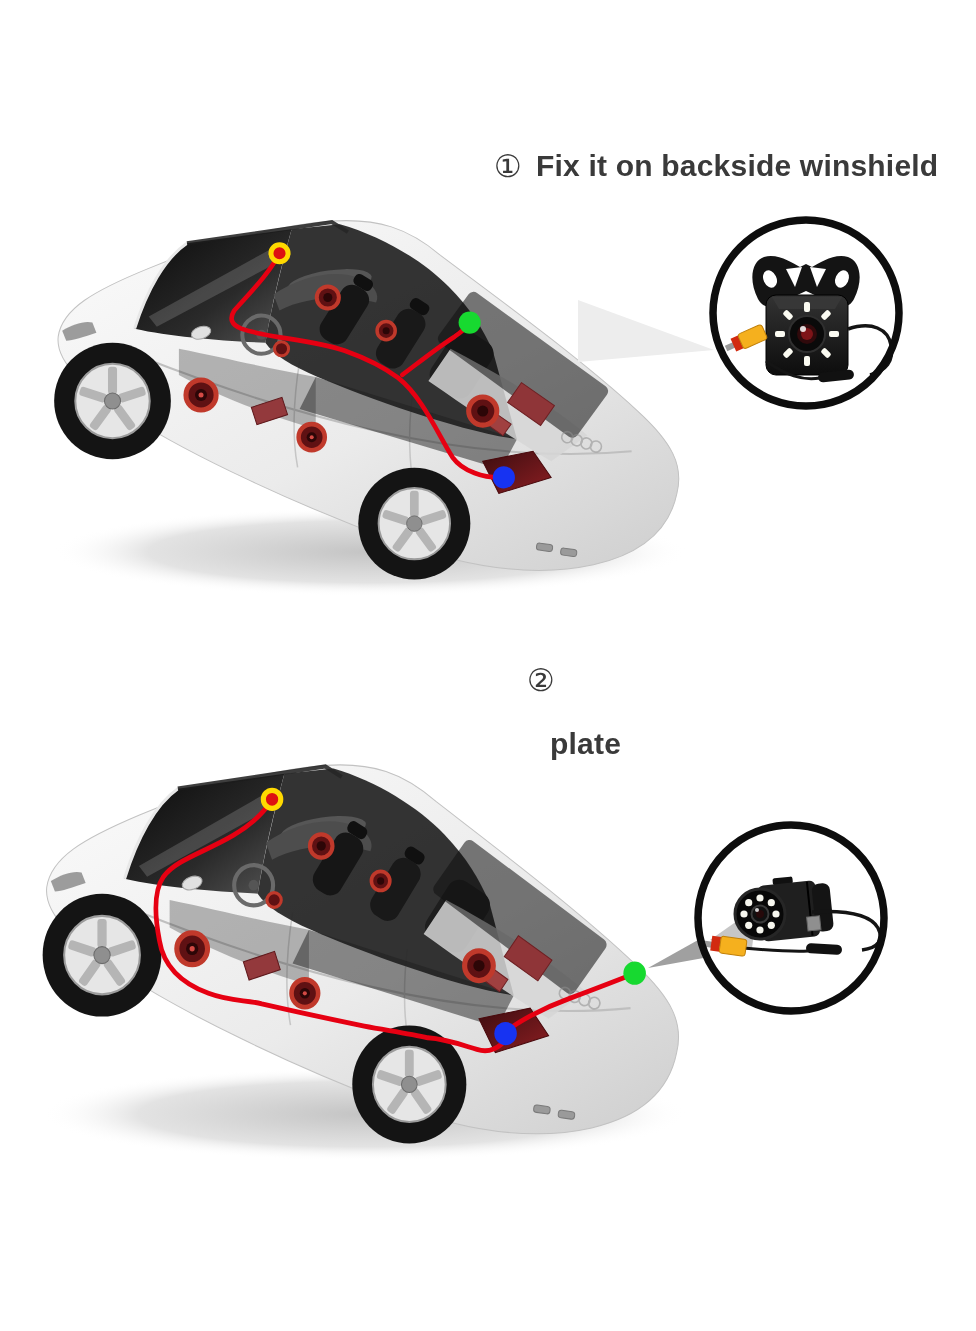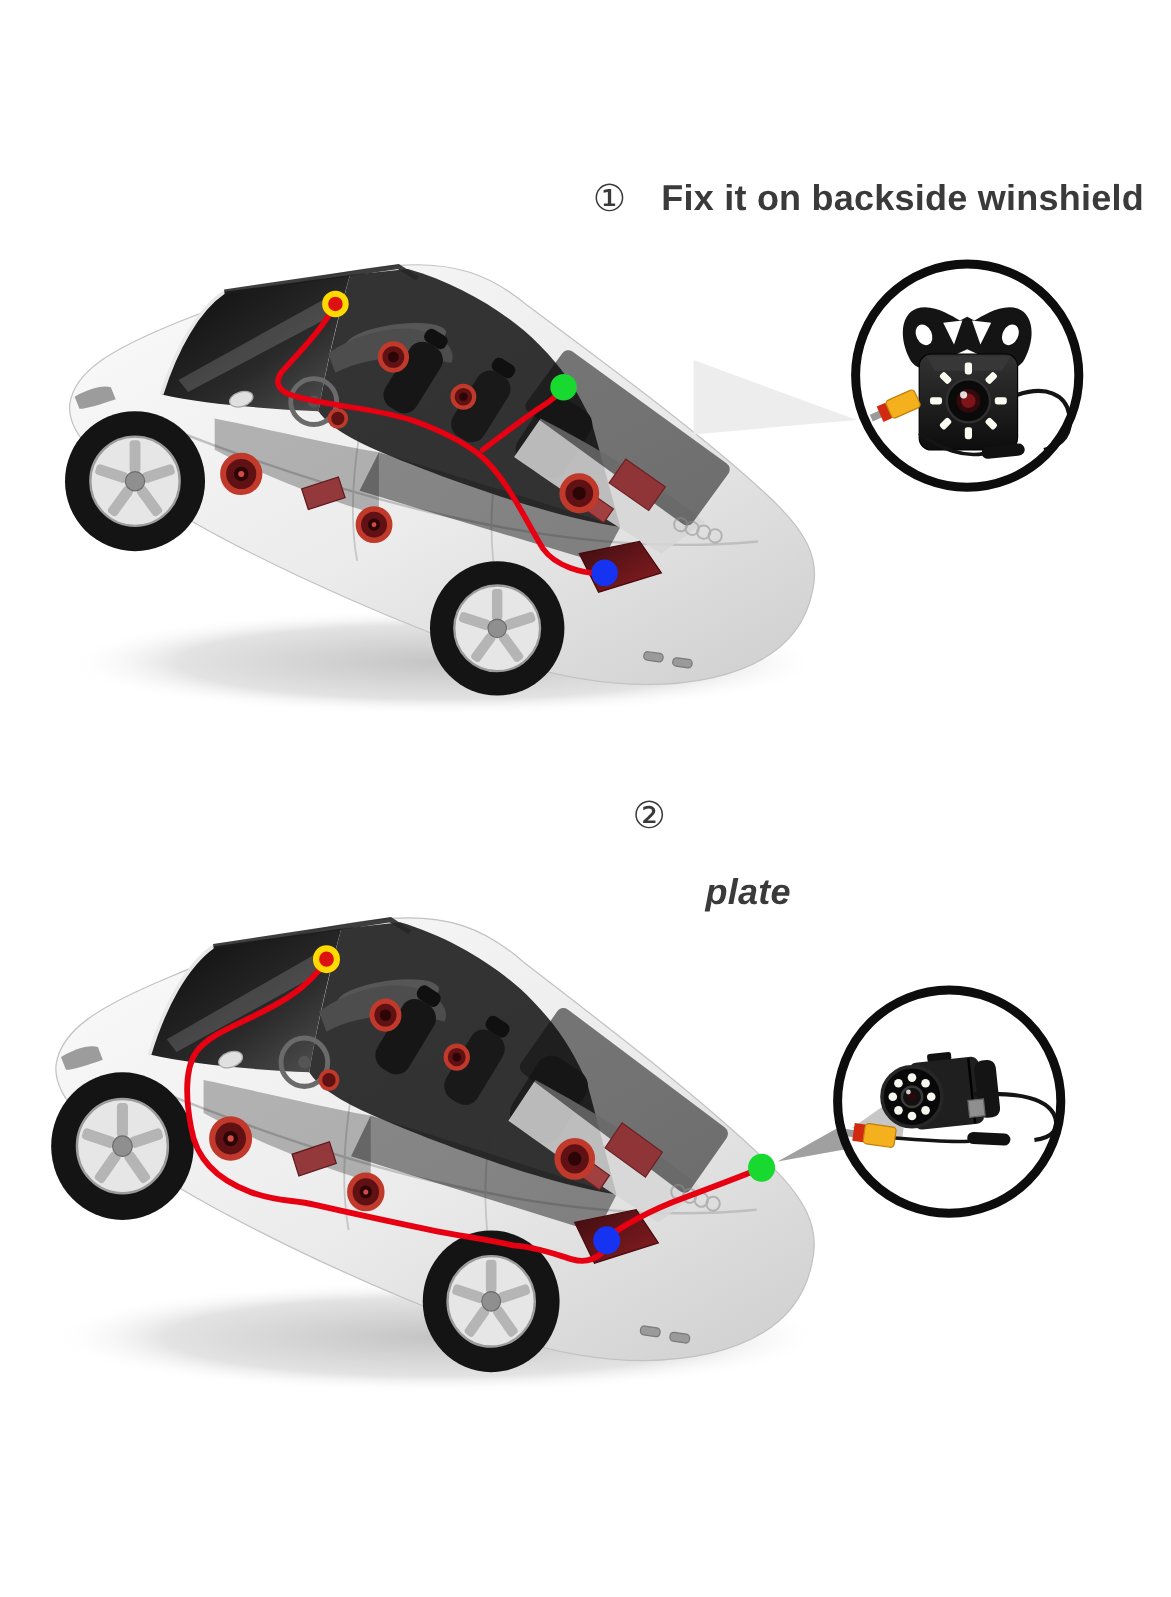--- a/index.html
+++ b/index.html
@@ -8,21 +8,21 @@
     font-family:"Liberation Sans",sans-serif;
   }
   .caption{
     position:absolute;display:flex;align-items:flex-start;color:#3a3a3a;
     font-weight:bold;font-size:30px;letter-spacing:0.2px;white-space:nowrap;
   }
   .caption .num{
     font-family:"DejaVu Sans",sans-serif;font-weight:400;font-size:31px;
     margin-right:14px;line-height:1.1;
   }
-  .caption .txt{line-height:1.15;margin-left:15px;}
+  .caption .txt{line-height:1.15;}
   svg{display:block;position:absolute;}
   .wire{fill:none;stroke-width:4.6px;stroke-linecap:round;stroke-linejoin:round;}
 </style>
 </head>
 <body>
 
 <div id="stage">
 
   <svg width="0" height="0" style="position:absolute" aria-hidden="true">
     <defs>
@@ -239,21 +239,21 @@
       <rect x="-12" y="2" width="10" height="6" fill="#9a9a9a"></rect>
       <rect x="-4" y="-2" width="8" height="14" fill="#d22a10"></rect>
       <rect x="4" y="-3" width="26" height="16" rx="3" fill="#f5b01e" stroke="#c07f08"></rect>
     </g>
     <circle cx="104" cy="104" r="93" fill="none" stroke="#0d0d0d" stroke-width="7.5"></circle>
   </svg>
 
   <div class="caption" style="left:527px;top:663px;">
     <span class="num">②</span>
   </div>
-  <div class="caption" style="left:573px;top:727px;font-style:italic;">
+  <div class="caption" style="left:550px;top:727px;">
     <span class="txt">plate</span>
   </div>
 
   <svg style="left:16px;top:741px;" width="676" height="424" viewBox="0 0 660 400" preserveAspectRatio="none">
     <use href="#car"></use>
     <path class="wire" d="M 250,55 C 242,68 228,80 212,89 C 184,105 156,112 144,128 C 134,142 136,168 140,188 C 144,212 160,228 188,238 C 210,246 224,244 240,248 C 276,256 310,263 340,269 C 362,273 384,276 402,280 C 420,281 436,287 450,291 C 460,294 468,291 474,286 C 480,281 479,277 478,275 C 486,267 514,252 540,243 C 562,235 584,227 602,220" stroke="#e60012"></path>
     <circle r="8.5" stroke-width="5" cx="250" cy="55" fill="#dd1111" stroke="#ffd900"></circle>
     <circle r="11" cx="478" cy="276" fill="#1733f2"></circle>
     <circle r="11" cx="604" cy="219" fill="#17d930"></circle>
   </svg>

